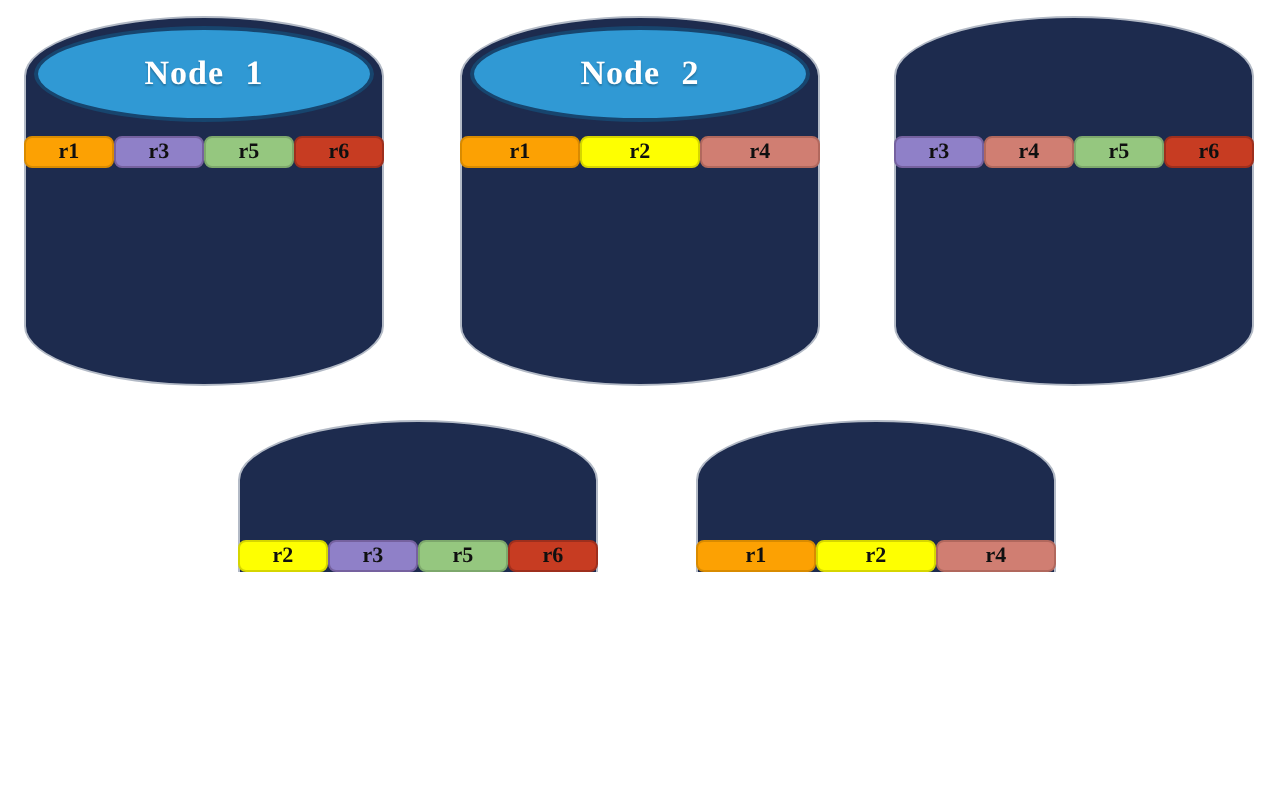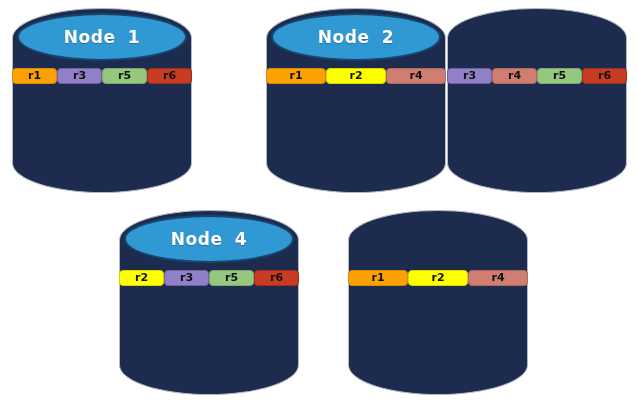--- a/index.html
+++ b/index.html
@@ -4,23 +4,24 @@
 <style>
   html, body {
     margin: 0;
     padding: 0;
     background: #ffffff;
     font-family: "DejaVu Sans", "Liberation Sans", sans-serif;
   }
   #stage {
     position: relative;
     width: 638px;
-    height: 402px;
+    height: 286px;
     background: #ffffff;
     overflow: hidden;
+    font-family: Liberation Serif, serif;
   }
   .cylinder {
     position: absolute;
     width: 180px;
     height: 185px;
   }
   .cyl-body {
     position: absolute;
     inset: 0;
     background: var(--body);
@@ -82,21 +83,21 @@
     <div class="cyl-top">
       <span class="node-title">Node 1</span>
     </div>
     <div class="bars">
         <div class="bar" style="background: rgb(252, 161, 3); border-color: rgb(217, 139, 0); color: rgb(16, 16, 16);">r1</div>
         <div class="bar" style="background: rgb(143, 128, 200); border-color: rgb(117, 97, 159); color: rgb(16, 16, 16);">r3</div>
         <div class="bar" style="background: rgb(149, 199, 127); border-color: rgb(125, 168, 108); color: rgb(16, 16, 16);">r5</div>
         <div class="bar" style="background: rgb(199, 60, 34); border-color: rgb(158, 47, 29); color: rgb(16, 16, 16);">r6</div>
       </div>
   </div>
-    <div class="cylinder" style="left: 230px; top: 8px; margin-left: 36px; --body: #1d2b4e; --body-border: #b3bac6; --ellipse: #3099d4; --ellipse-border: #17456e;">
+    <div class="cylinder" style="left: 230px; top: 8px; --body: #1d2b4e; --body-border: #b3bac6; --ellipse: #3099d4; --ellipse-border: #17456e;">
     <div class="cyl-body"></div>
     <div class="cyl-top">
       <span class="node-title">Node 2</span>
     </div>
     <div class="bars">
         <div class="bar" style="background: rgb(252, 161, 3); border-color: rgb(217, 139, 0); color: rgb(16, 16, 16);">r1</div>
         <div class="bar" style="background: rgb(254, 255, 1); border-color: rgb(214, 214, 0); color: rgb(16, 16, 16);">r2</div>
         <div class="bar" style="background: rgb(208, 126, 114); border-color: rgb(177, 104, 93); color: rgb(16, 16, 16);">r4</div>
       </div>
   </div>
@@ -104,23 +105,20 @@
     <div class="cyl-body"></div>
     <div class="bars">
         <div class="bar" style="background: rgb(143, 128, 200); border-color: rgb(117, 97, 159); color: rgb(16, 16, 16);">r3</div>
         <div class="bar" style="background: rgb(208, 126, 114); border-color: rgb(177, 104, 93); color: rgb(16, 16, 16);">r4</div>
         <div class="bar" style="background: rgb(149, 199, 127); border-color: rgb(125, 168, 108); color: rgb(16, 16, 16);">r5</div>
         <div class="bar" style="background: rgb(199, 60, 34); border-color: rgb(158, 47, 29); color: rgb(16, 16, 16);">r6</div>
       </div>
   </div>
     <div class="cylinder" style="left: 119px; top: 210px; --body: #1d2b4e; --body-border: #b3bac6; --ellipse: #3099d4; --ellipse-border: #17456e;">
     <div class="cyl-body"></div>
-    <div class="cyl-top">
-      <span class="node-title">Node 4</span>
-    </div>
     <div class="bars">
         <div class="bar" style="background: rgb(254, 255, 1); border-color: rgb(214, 214, 0); color: rgb(16, 16, 16);">r2</div>
         <div class="bar" style="background: rgb(143, 128, 200); border-color: rgb(117, 97, 159); color: rgb(16, 16, 16);">r3</div>
         <div class="bar" style="background: rgb(149, 199, 127); border-color: rgb(125, 168, 108); color: rgb(16, 16, 16);">r5</div>
         <div class="bar" style="background: rgb(199, 60, 34); border-color: rgb(158, 47, 29); color: rgb(16, 16, 16);">r6</div>
       </div>
   </div>
     <div class="cylinder" style="left: 348px; top: 210px; --body: #1d2b4e; --body-border: #b3bac6; --ellipse: #3099d4; --ellipse-border: #17456e;">
     <div class="cyl-body"></div>
     <div class="bars">

